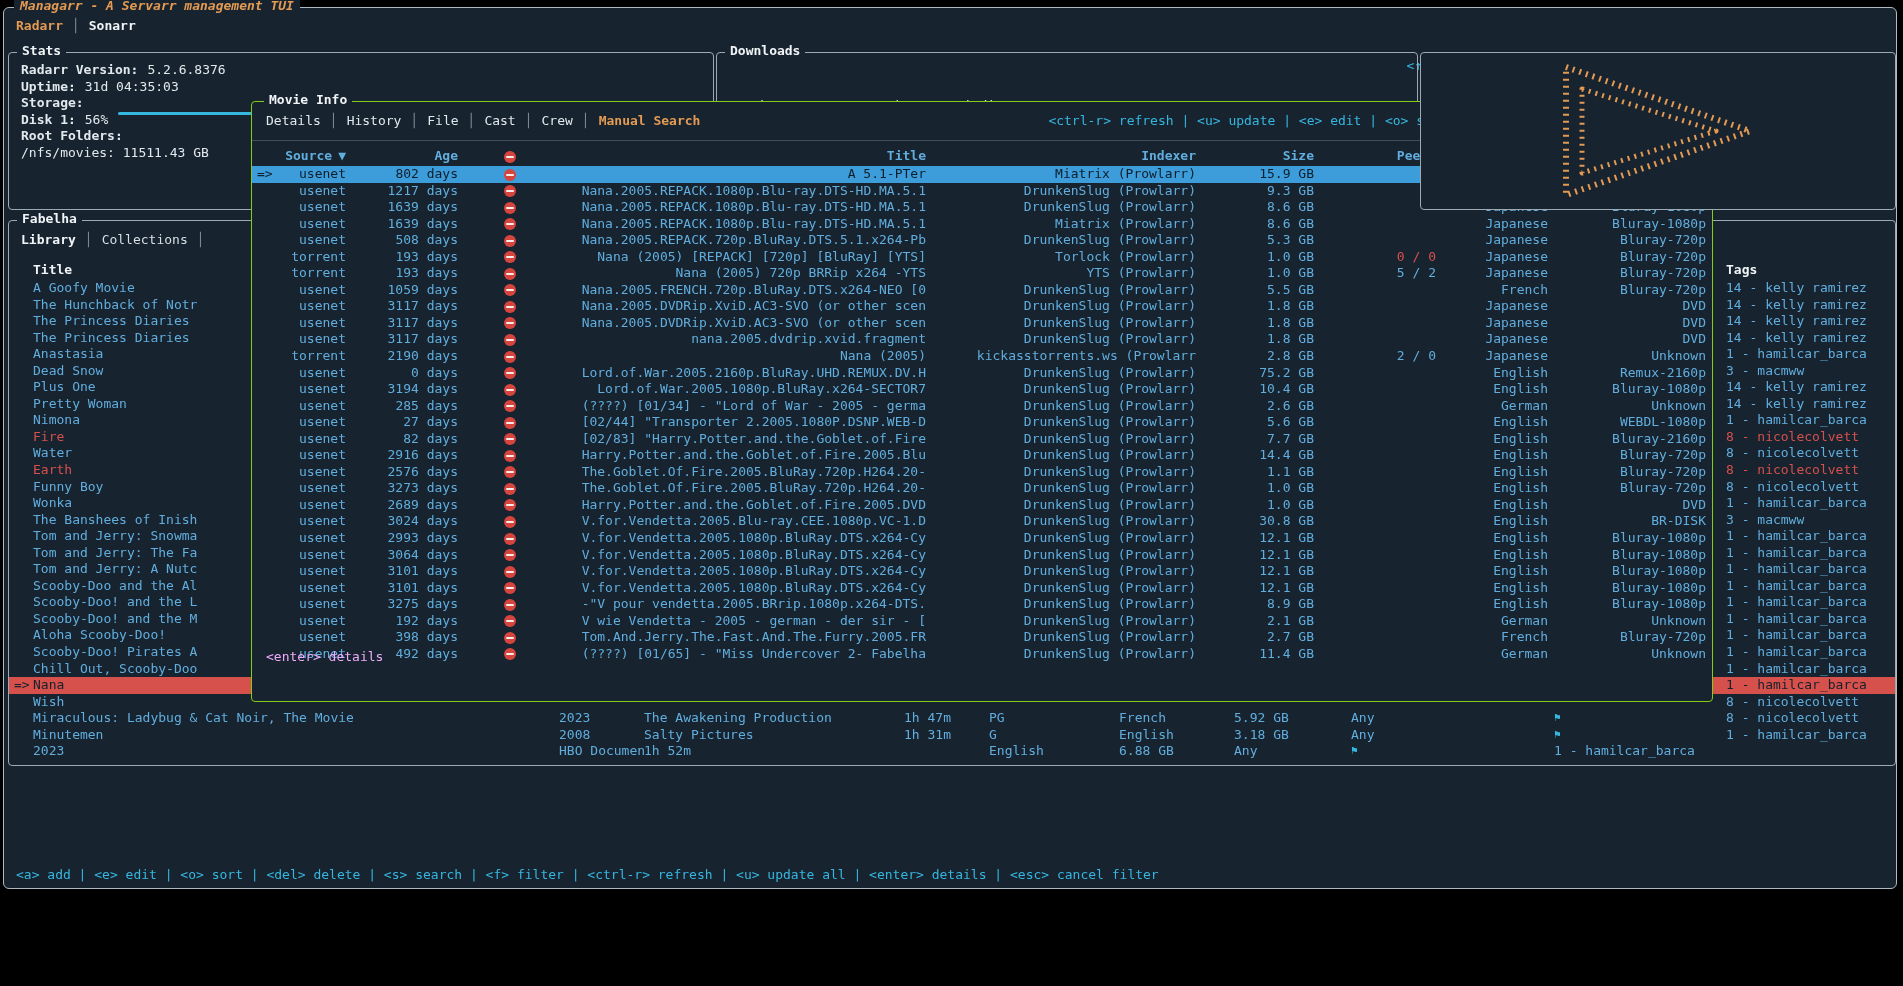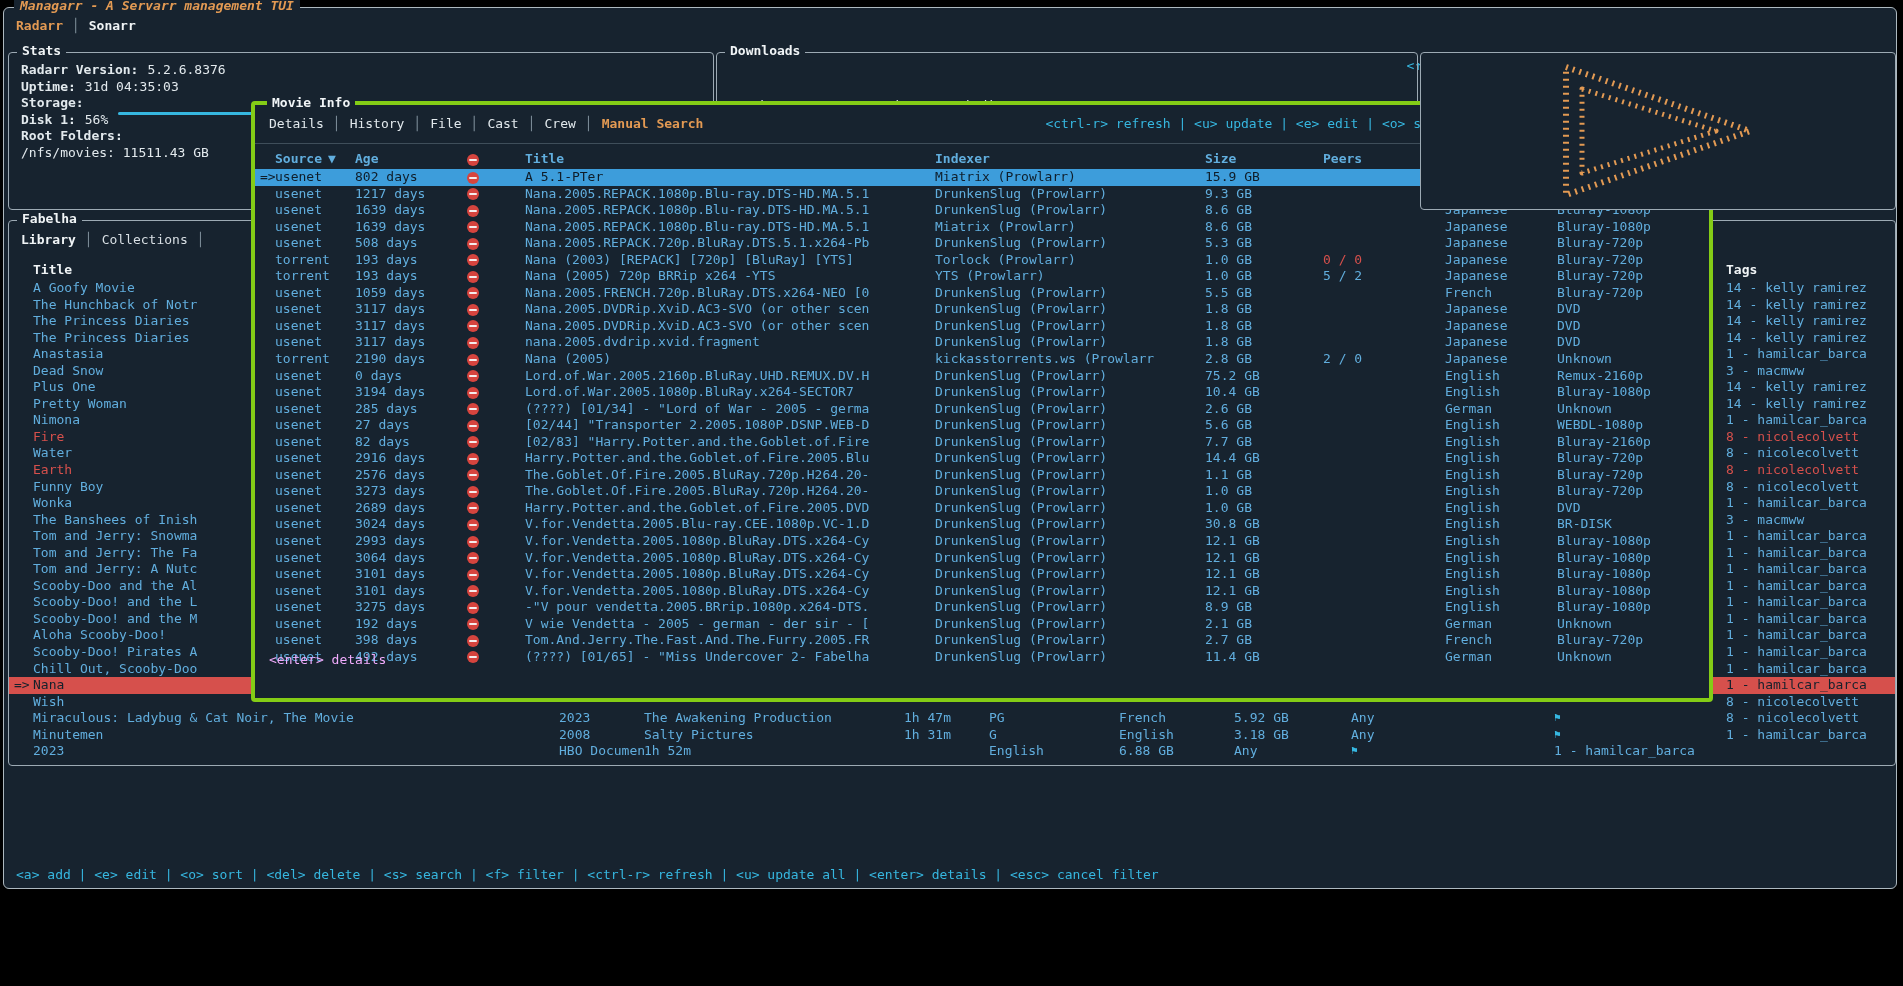--- a/index.html
+++ b/index.html
@@ -40,21 +40,21 @@
 
   .mrow{display:grid;grid-template-columns:24px 526px 85px 260px 85px 130px 115px 117px 203px 172px 1fr;height:16.55px;line-height:16.55px;align-items:center;color:#61aede;}
   .mc{overflow:hidden;white-space:nowrap;padding-right:6px;}
   .c-marker{padding-left:5px;padding-right:0;}
   .c-icon{color:#36b7e0;font-size:11px;}
   .mhead,.shead{font-weight:bold;color:#f0f4f6;}
   .mc.red{color:#d6504c;}
   .mrow.selected{background:#d6504c;}
   .mrow.selected .mc{color:#14212c;}
 
-  .modal{position:absolute;left:247px;top:93px;width:1462px;height:601px;background:#17232f;border:4px solid #84cc16;border-radius:4px;z-index:30;}
+  .modal{position:absolute;left:247px;top:93px;width:1462px;height:601px;background:#17232f;border:1px solid #84cc16;border-radius:4px;z-index:30;text-align:right;}
   .modal-title{position:absolute;top:-10px;left:12px;background:#17232f;padding:0 5px;font-weight:bold;color:#f0f4f6;}
   .modal-tabs{position:absolute;top:11px;left:14px;color:#e2e9ed;white-space:nowrap;}
   .tab-active-orange{color:#e39a53;font-weight:bold;}
   .modal-keys{position:absolute;top:11px;right:14px;color:#36b7e0;white-space:nowrap;}
   .modal-sep{position:absolute;top:38px;left:0;right:0;height:1px;background:#3f4e5a;}
   .modal-header{position:absolute;top:46px;left:0;right:0;}
   #search-rows{position:absolute;top:64px;left:0;right:0;}
   .modal-footer{position:absolute;top:547px;left:14px;color:#f0abfc;}
 
   .srow{display:grid;grid-template-columns:20px 80px 112px 58px 410px 270px 118px 122px 112px 1fr;height:16.55px;line-height:16.55px;align-items:center;color:#61aede;}
@@ -601,21 +601,21 @@
           <span class="mc s-size">5.3 GB</span>
           <span class="mc s-peers"></span>
           <span class="mc s-lang">Japanese</span>
           <span class="mc s-quality">Bluray-720p</span>
         </div>
         <div class="srow">
           <span class="mc s-marker"></span>
           <span class="mc s-source">torrent</span>
           <span class="mc s-age">193 days</span>
           <span class="mc s-reject"><span class="block-icon"></span></span>
-          <span class="mc s-title">Nana (2003) [REPACK] [720p] [BluRay] [YTS]</span>
+          <span class="mc s-title">Nana (2005) [REPACK] [720p] [BluRay] [YTS]</span>
           <span class="mc s-indexer">Torlock (Prowlarr)</span>
           <span class="mc s-size">1.0 GB</span>
           <span class="mc s-peers red">0 / 0</span>
           <span class="mc s-lang">Japanese</span>
           <span class="mc s-quality">Bluray-720p</span>
         </div>
         <div class="srow">
           <span class="mc s-marker"></span>
           <span class="mc s-source">torrent</span>
           <span class="mc s-age">193 days</span>

